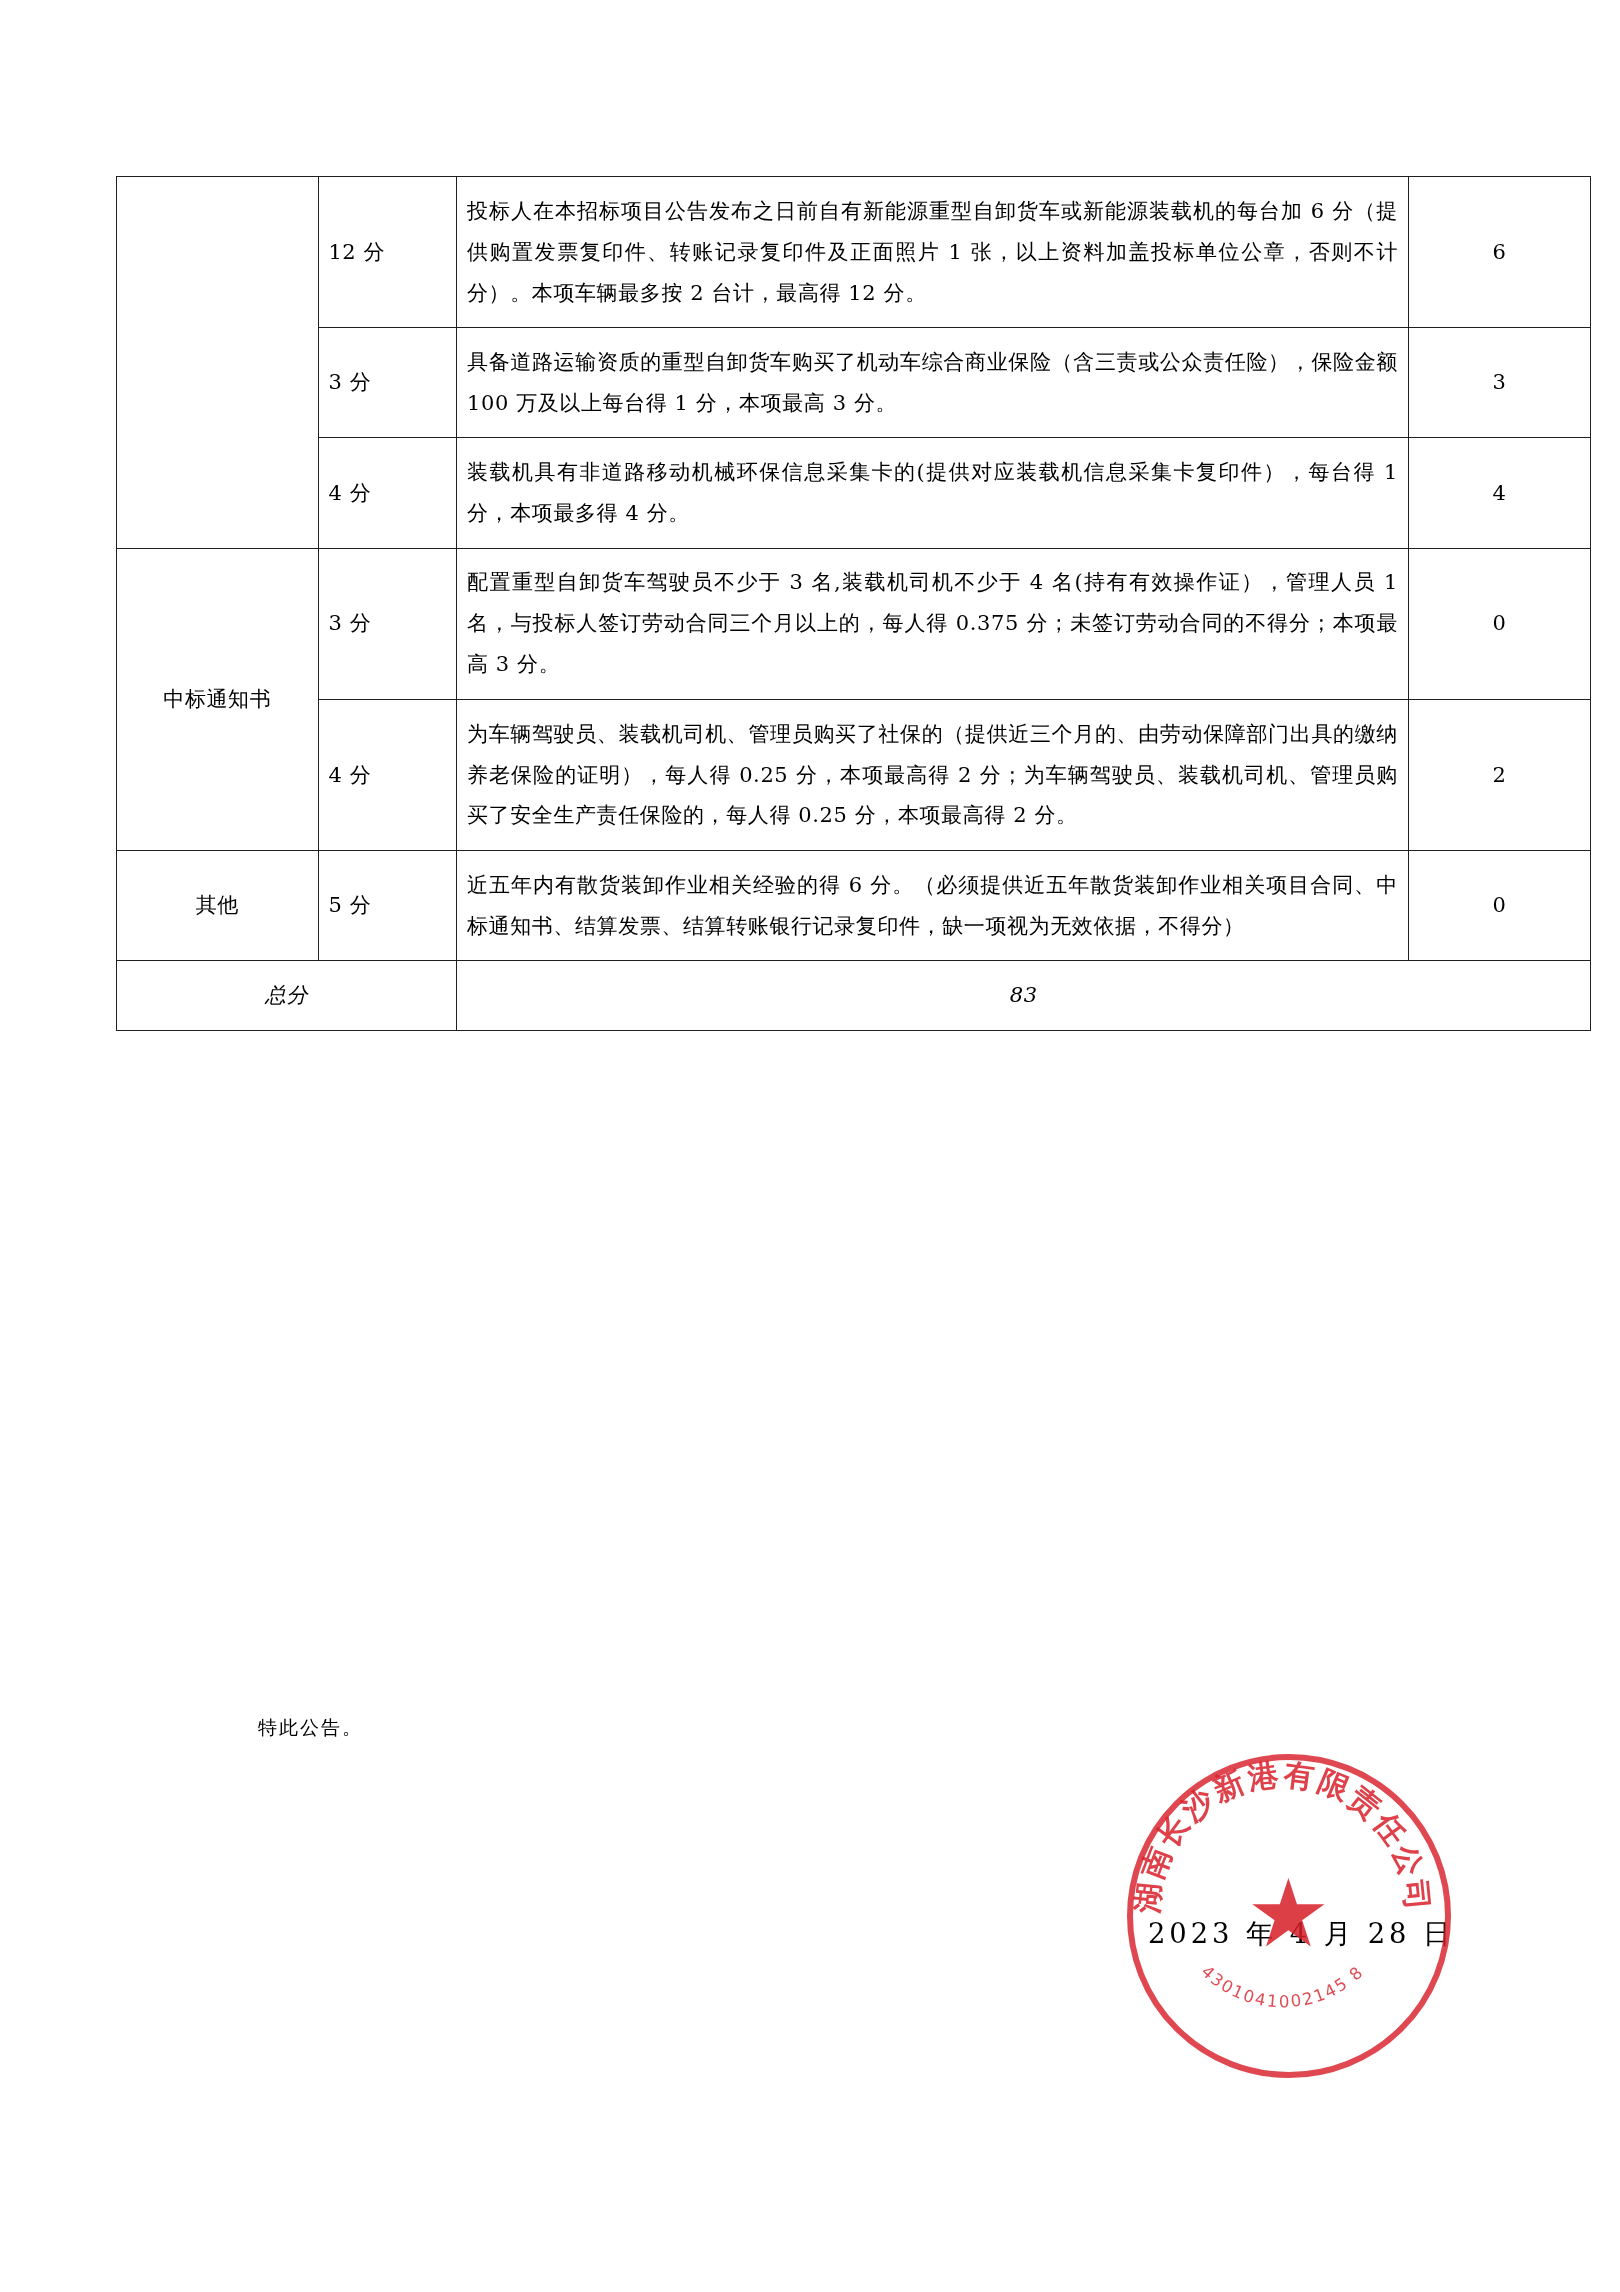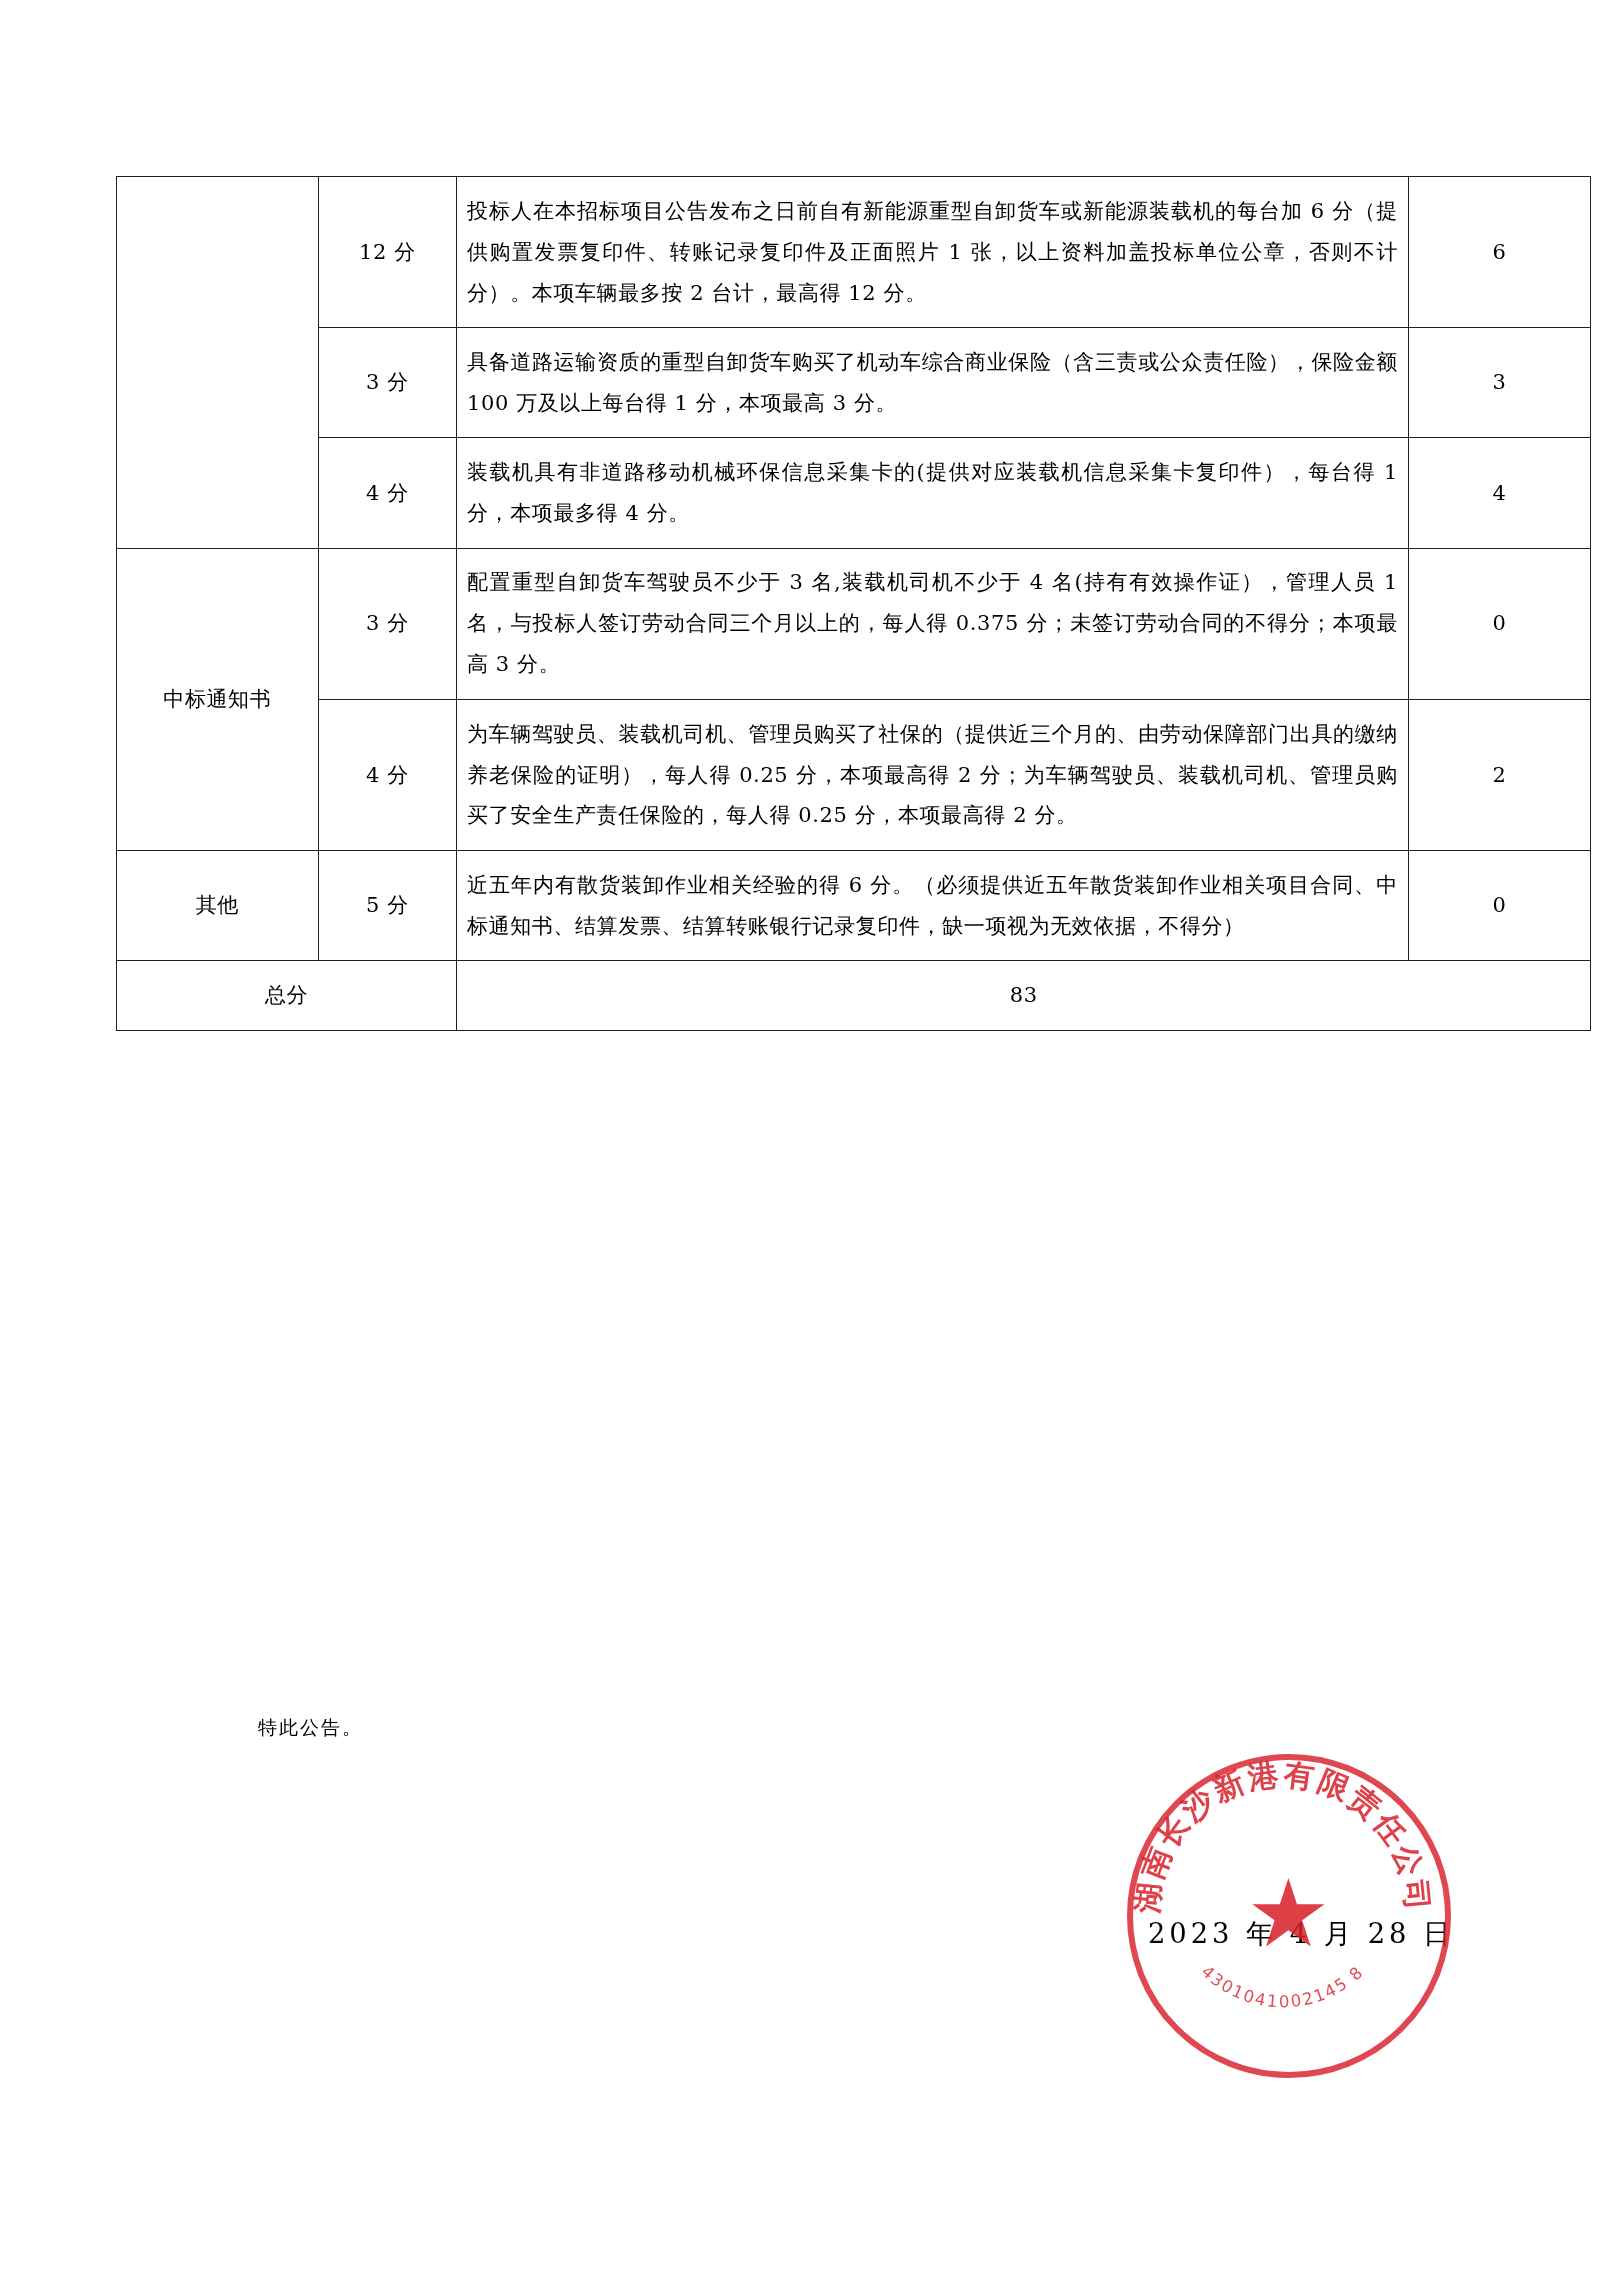--- a/index.html
+++ b/index.html
@@ -34,31 +34,32 @@
   }
   table.score td {
     border: 1.5px solid #231f20;
     vertical-align: middle;
     padding: 13.7px 9.8px;
     font-size: 21px;
     line-height: 1.95;
     letter-spacing: 0.6px;
   }
   .c-cat   { width: 181px; text-align: center; }
-  .c-pts   { width: 118px; text-align: center; }
+  .c-pts   { width: 118px; text-align: left; }
   .c-desc  { width: 931px; text-align: left; padding-left: 21.6px; padding-right: 19.6px; }
   .c-score { width: 162px; text-align: center; }
 
   .desc-txt {
     display: block;
     text-align: justify;
     text-justify: inter-ideograph;
   }
   .total-row td {
     font-size: 23.5px;
+    font-style: italic;
   }
   .total-label { text-align: center; }
   .total-value { text-align: center; }
 
   
   .closing {
     position: absolute;
     left: 258px;
     top: 1715px;
     font-size: 19px;

